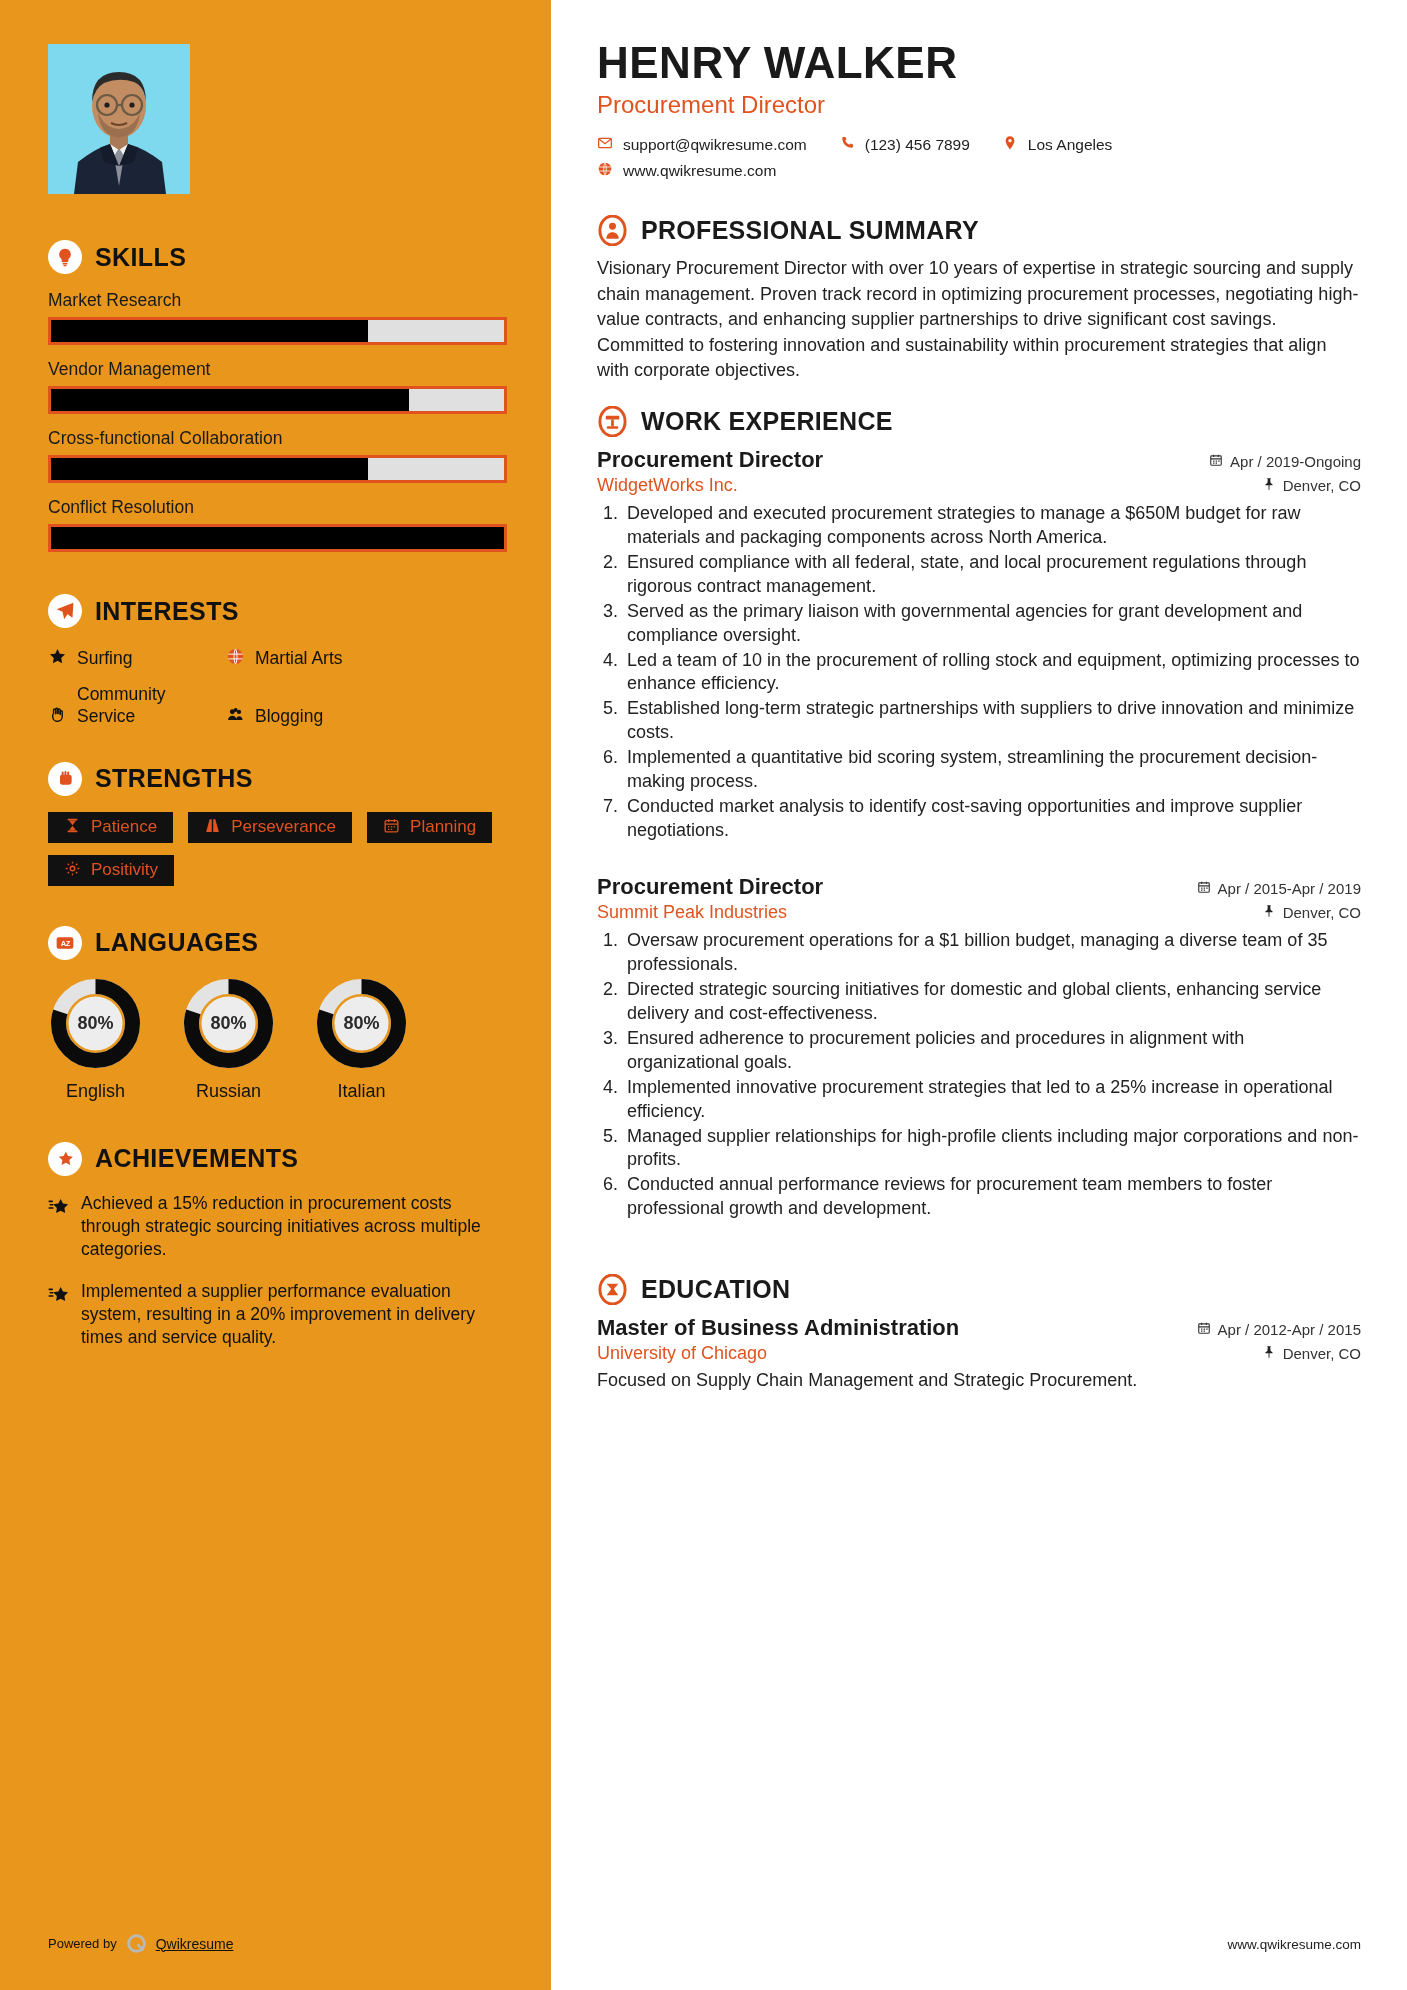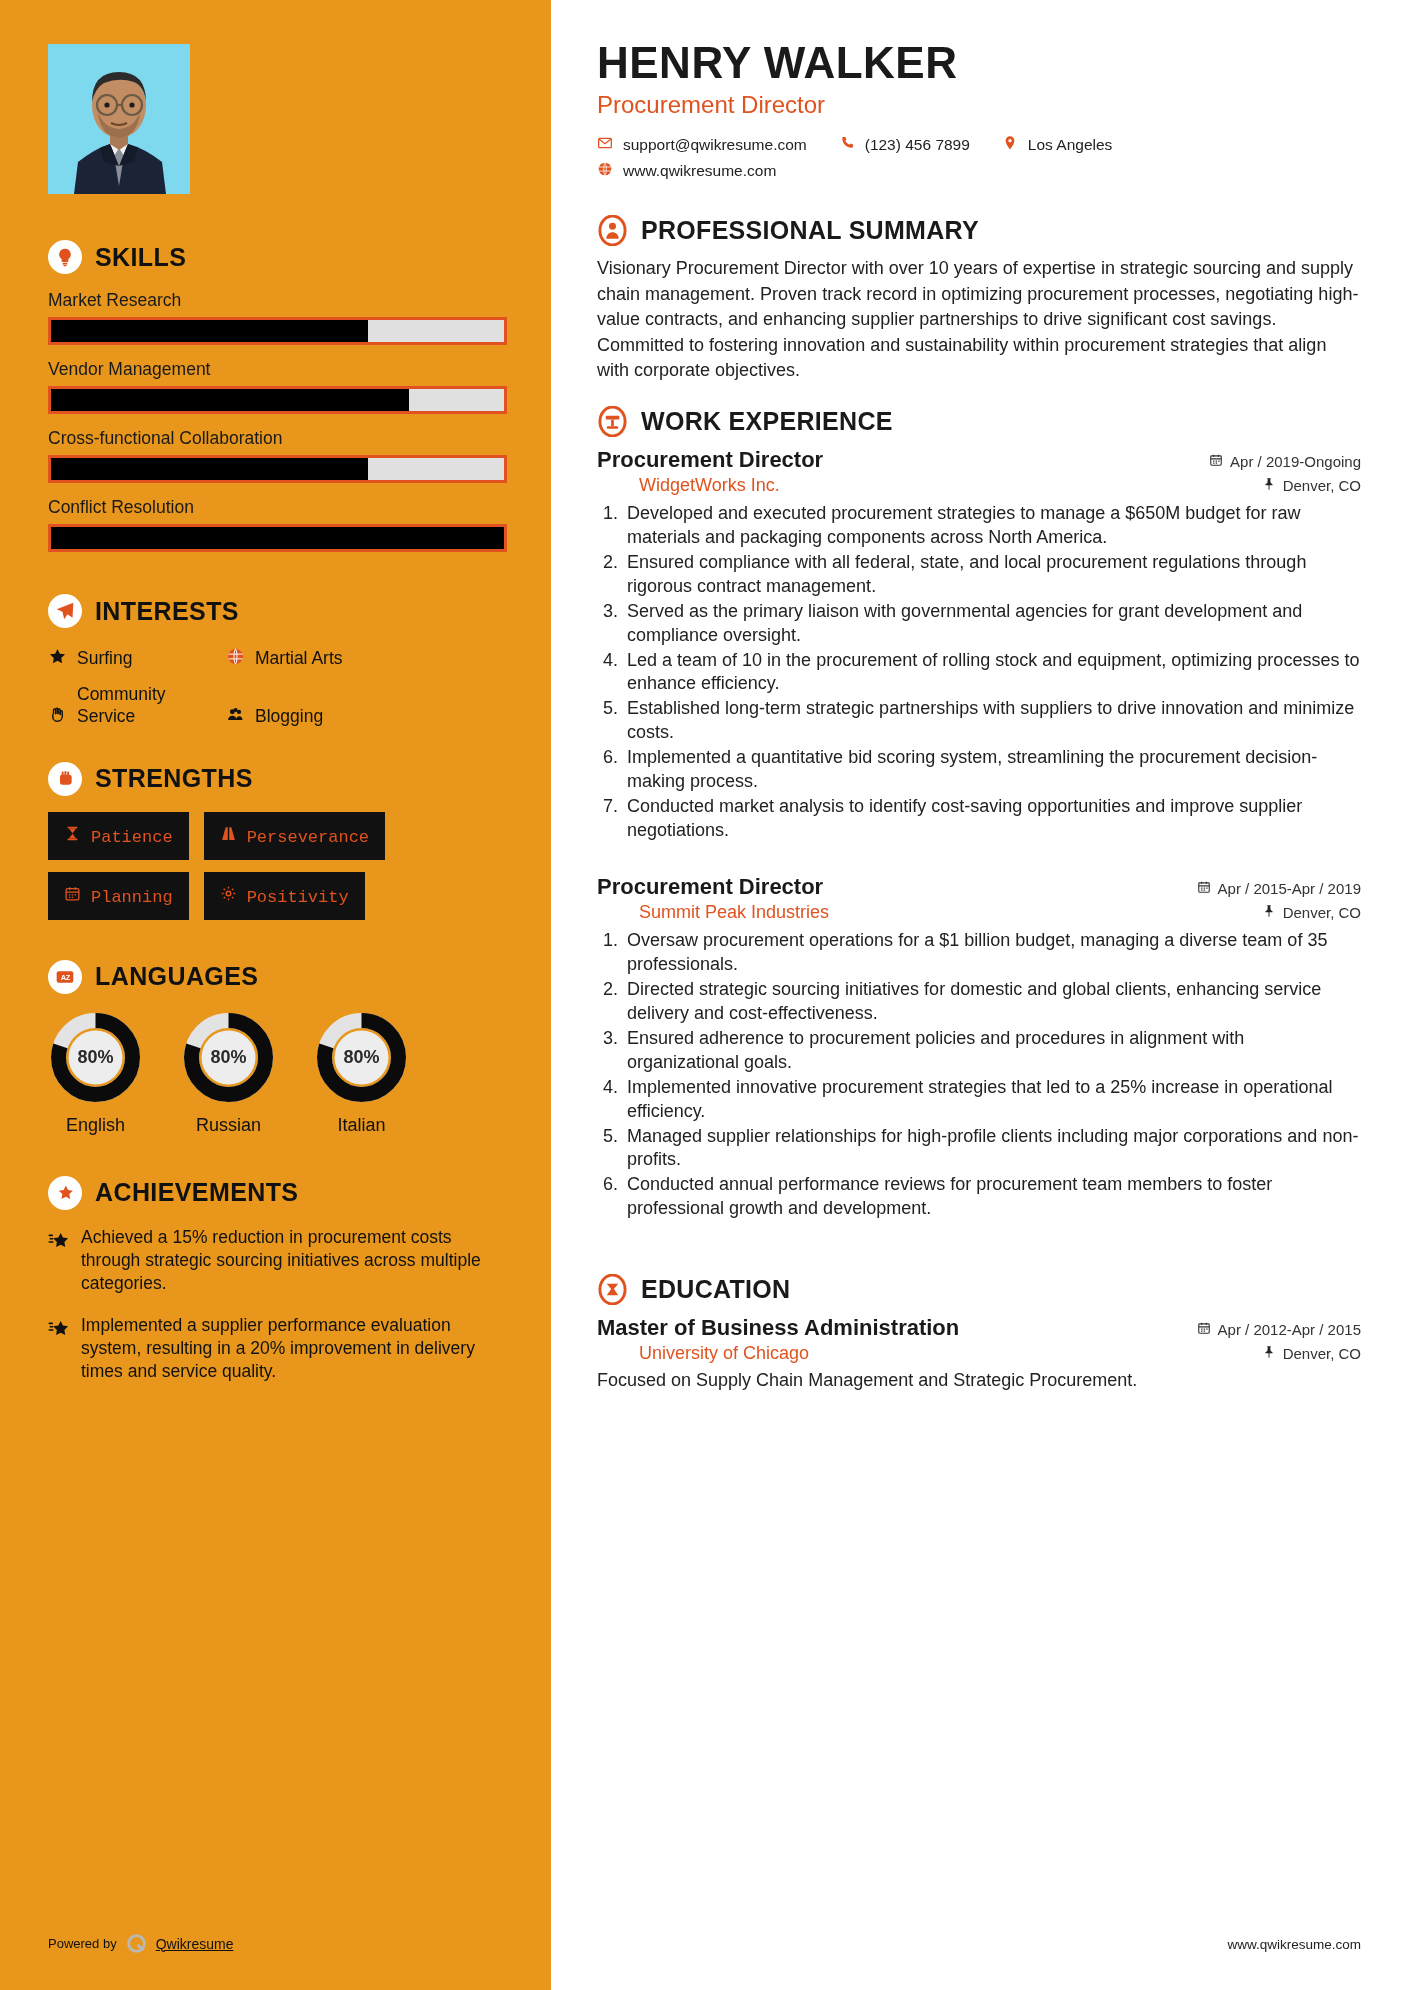--- a/index.html
+++ b/index.html
@@ -47,21 +47,21 @@
 
   
   .int-grid { display: grid; grid-template-columns: 170px 1fr; row-gap: 14px; column-gap: 8px; }
   .int-item { display: flex; align-items: flex-end; gap: 10px; }
   .int-item svg { width: 19px; height: 19px; flex: 0 0 19px; margin-top: 3px; }
   .int-label { font-size: 17.5px; color: #111; line-height: 1.25; }
 
   
   .str-grid { display: flex; flex-wrap: wrap; gap: 12px 15px; }
   .str-chip {
-    background: #111; padding: 13px 16px; display: flex; align-items: flex-end; gap: 10px; font-family: Liberation Mono, monospace;
+    background: #111; padding: 5px 16px; display: flex; align-items: flex-start; gap: 10px;
   }
   .str-chip svg { width: 17px; height: 17px; flex: 0 0 17px; }
   .str-label { font-size: 17px; color: #E0531F; }
 
   
   .lang-row { display: flex; gap: 38px; margin-top: 6px; }
   .lang-item { width: 95px; text-align: center; }
   .ring { width: 95px; height: 95px; position: relative; }
   .ring svg { transform: rotate(-90deg); display: block; }
   .ring-val {
@@ -100,21 +100,21 @@
   .msec-badge svg { width: 31px; height: 31px; }
   .msec-title { font-size: 25px; font-weight: 700; color: #1a1a1a; letter-spacing: .3px; }
 
   .summary { font-size: 18px; line-height: 1.42; color: #222; }
 
   .job { margin-top: 4px; }
   .job-top { display: flex; justify-content: space-between; align-items: baseline; }
   .job-title { font-size: 22px; font-weight: 700; color: #1a1a1a; }
   .job-meta { display: flex; align-items: center; gap: 7px; font-size: 15px; color: #333; white-space: nowrap; }
   .job-meta svg { width: 14px; height: 14px; flex: 0 0 14px; }
-  .job-sub { display: flex; justify-content: space-between; align-items: baseline; margin-top: 2px; margin-left: 42px; }
+  .job-sub { display: flex; justify-content: space-between; align-items: baseline; margin-top: 2px; }
   .job-company { font-size: 18px; color: #E0531F; }
   .bullets { margin: 6px 0 0 26px; }
   .bullets li { font-size: 18px; line-height: 1.33; color: #222; margin-bottom: 1px; padding-left: 4px; }
 
   .edu-desc { font-size: 18px; line-height: 1.35; color: #222; margin-top: 4px; }
 
   .footer-right {
     position: absolute; right: 46px; bottom: 38px;
     font-size: 13.5px; color: #222;
   }

